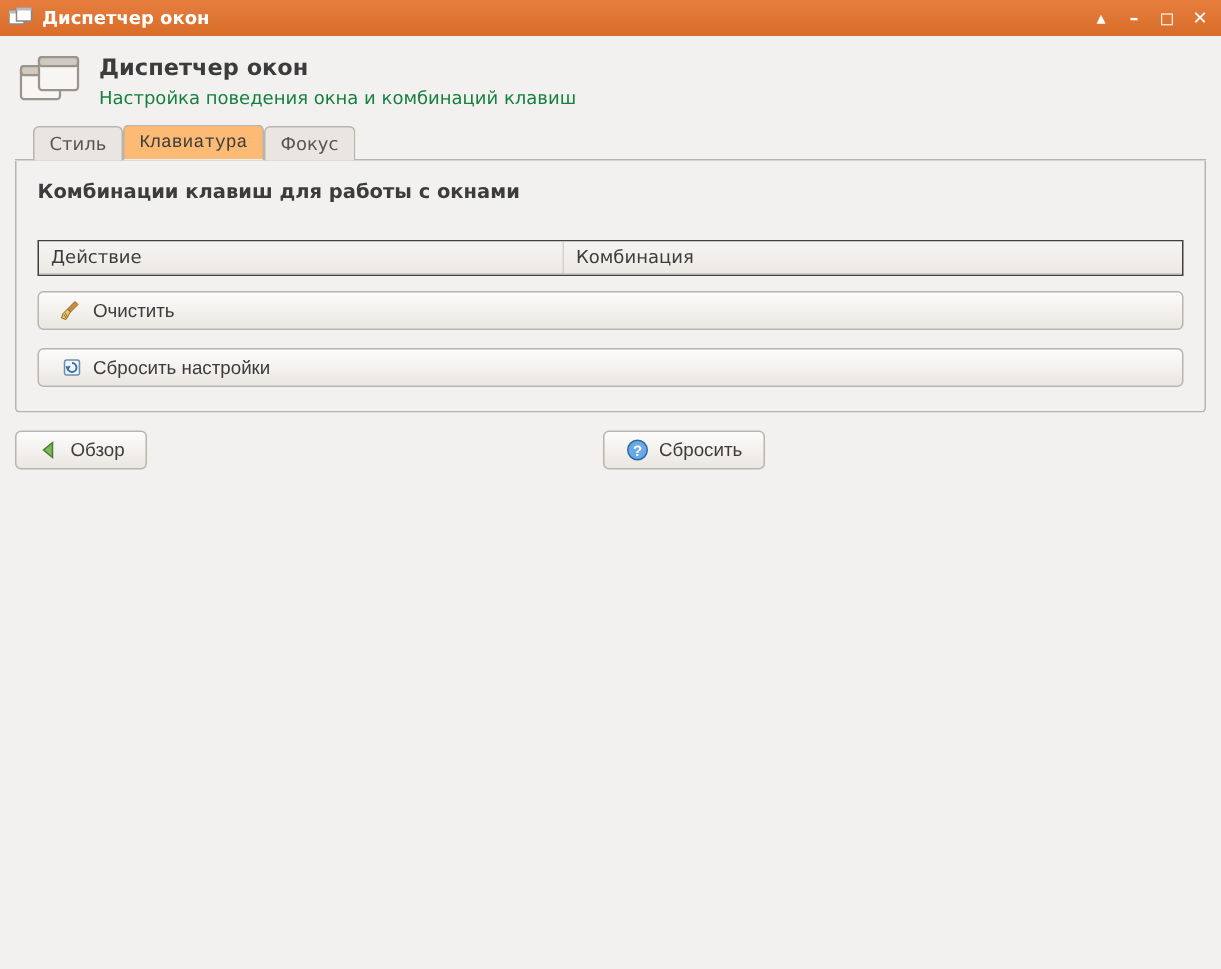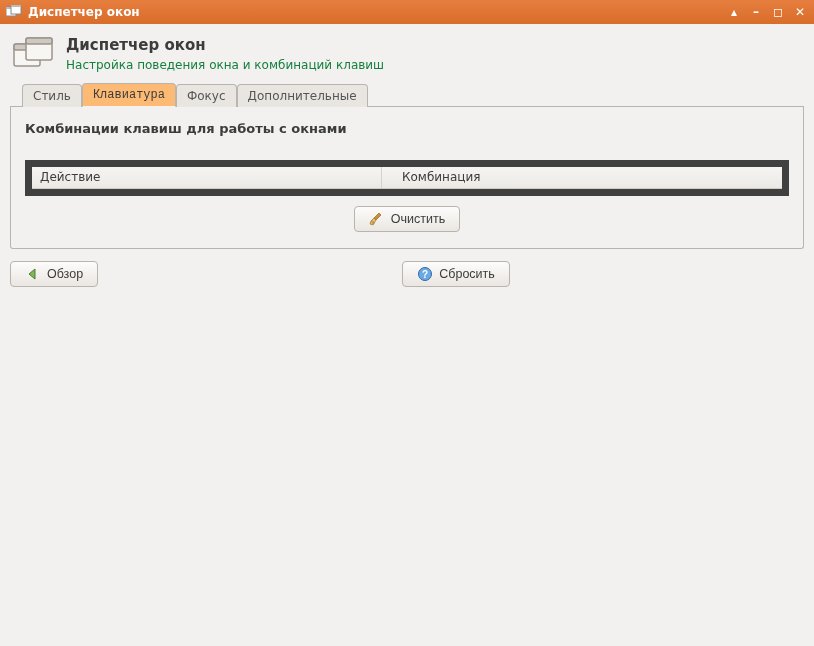--- a/index.html
+++ b/index.html
@@ -65,21 +65,21 @@
     border-radius: 0 0 3px 3px;
     padding: 14px 14px 14px 14px;
     flex:1;
     display:flex;
     flex-direction:column;
     min-height:0;
   }
   .section-title { font-weight:bold; color:#3c3c3c; margin-bottom:24px; font-size:13px; }
 
   .table-wrap {
-    border:7px solid #404040;
+    border:1px solid #404040;
     background:#fff;
     flex:1;
     display:flex;
     flex-direction:column;
     min-height:0;
     position:relative;
   }
   .table-head {
     display:flex;
     background: linear-gradient(#f6f4f2,#ece9e5);
@@ -88,35 +88,35 @@
     flex:none;
   }
   .th {
     padding: 3px 8px;
     font-size:12px;
     color:#3c3c3c;
     border-right:1px solid #d6d2cc;
   }
   .th:last-child { border-right:none; }
   .col-action { width: 350px; flex:none; }
-  .col-combo { flex:1;margin-left:12px; }
+  .col-combo { flex:1; }
 
   .table-body {
     flex:1;
     overflow:hidden;
     position:relative;
   }
 
   .scrollbar-v {
     position:absolute; top:0; right:0; bottom:0; width:8px;
     background: #f0edea;
     border-left:1px solid #e0dcd7;
   }
 
-  .mid-buttons { display:flex; gap:12px; justify-content:center; padding:10px 0 2px 0; }
+  .mid-buttons { display:flex; gap:12px; justify-content:center; padding:10px 0 2px 0;flex-direction:column; }
   .btn {
     display:inline-flex; align-items:center; gap:6px;
     padding: 4px 14px;
     border:1px solid #b8b4ae;
     border-radius:4px;
     background: linear-gradient(#fdfcfb,#eae6e1);
     cursor:pointer;
     font-size:12.5px;
     color:#3c3c3c;
     min-height:26px;
@@ -166,21 +166,20 @@
       <div class="header-title">Диспетчер окон</div>
       <div class="header-sub">Настройка поведения окна и комбинаций клавиш</div>
     </div>
   </div>
 
   <div class="tabs-wrap">
     <div class="tab-strip" id="tab-strip">
         <div class="tab">Стиль</div>
         <div class="tab active">Клавиатура</div>
         <div class="tab">Фокус</div>
-        <div class="tab">Дополнительные</div>
       </div>
     <div class="tab-border"></div>
     <div class="panel">
       <div class="section-title">Комбинации клавиш для работы с окнами</div>
 
       <div class="table-wrap">
         <div class="table-head">
           <div class="th col-action">Действие</div>
           <div class="th col-combo">Комбинация</div>
         </div>
@@ -196,20 +195,30 @@
         <button class="btn">
           <span>
             <svg width="16" height="16" viewBox="0 0 16 16">
               <path d="M10 2 L12 4 L7 9 L5 7 Z" fill="#c98f3a" stroke="#8a5a1a" stroke-width="0.6"></path>
               <path d="M5 7 L7 9 L4 14 L1 13 L2 10 Z" fill="#e8c36a" stroke="#8a5a1a" stroke-width="0.6"></path>
               <line x1="2.5" y1="10.5" x2="4" y2="13" stroke="#8a5a1a" stroke-width="0.5"></line>
               <line x1="3.5" y1="9.5" x2="5" y2="12.5" stroke="#8a5a1a" stroke-width="0.5"></line>
             </svg>
           </span>
           <span>Очистить</span>
+        </button>
+        <button class="btn">
+          <span>
+            <svg width="16" height="16" viewBox="0 0 16 16">
+              <rect x="3" y="3" width="10" height="10" rx="1.5" fill="#eef5fb" stroke="#6b8fb0" stroke-width="1"></rect>
+              <path d="M8 5 A3 3 0 1 1 5 8" fill="none" stroke="#3a6fa0" stroke-width="1.3"></path>
+              <path d="M4.2 7.2 L5.2 8.8 L6.5 7" fill="none" stroke="#3a6fa0" stroke-width="1.3"></path>
+            </svg>
+          </span>
+          <span>Сбросить настройки</span>
         </button>
       </div>
     </div>
   </div>
 
   <div class="footer">
     <button class="btn">
       <span>
         <svg width="16" height="16" viewBox="0 0 16 16">
           <path d="M10 3 L4 8 L10 13 Z" fill="#7fba5a" stroke="#4d7a34" stroke-width="1"></path>

